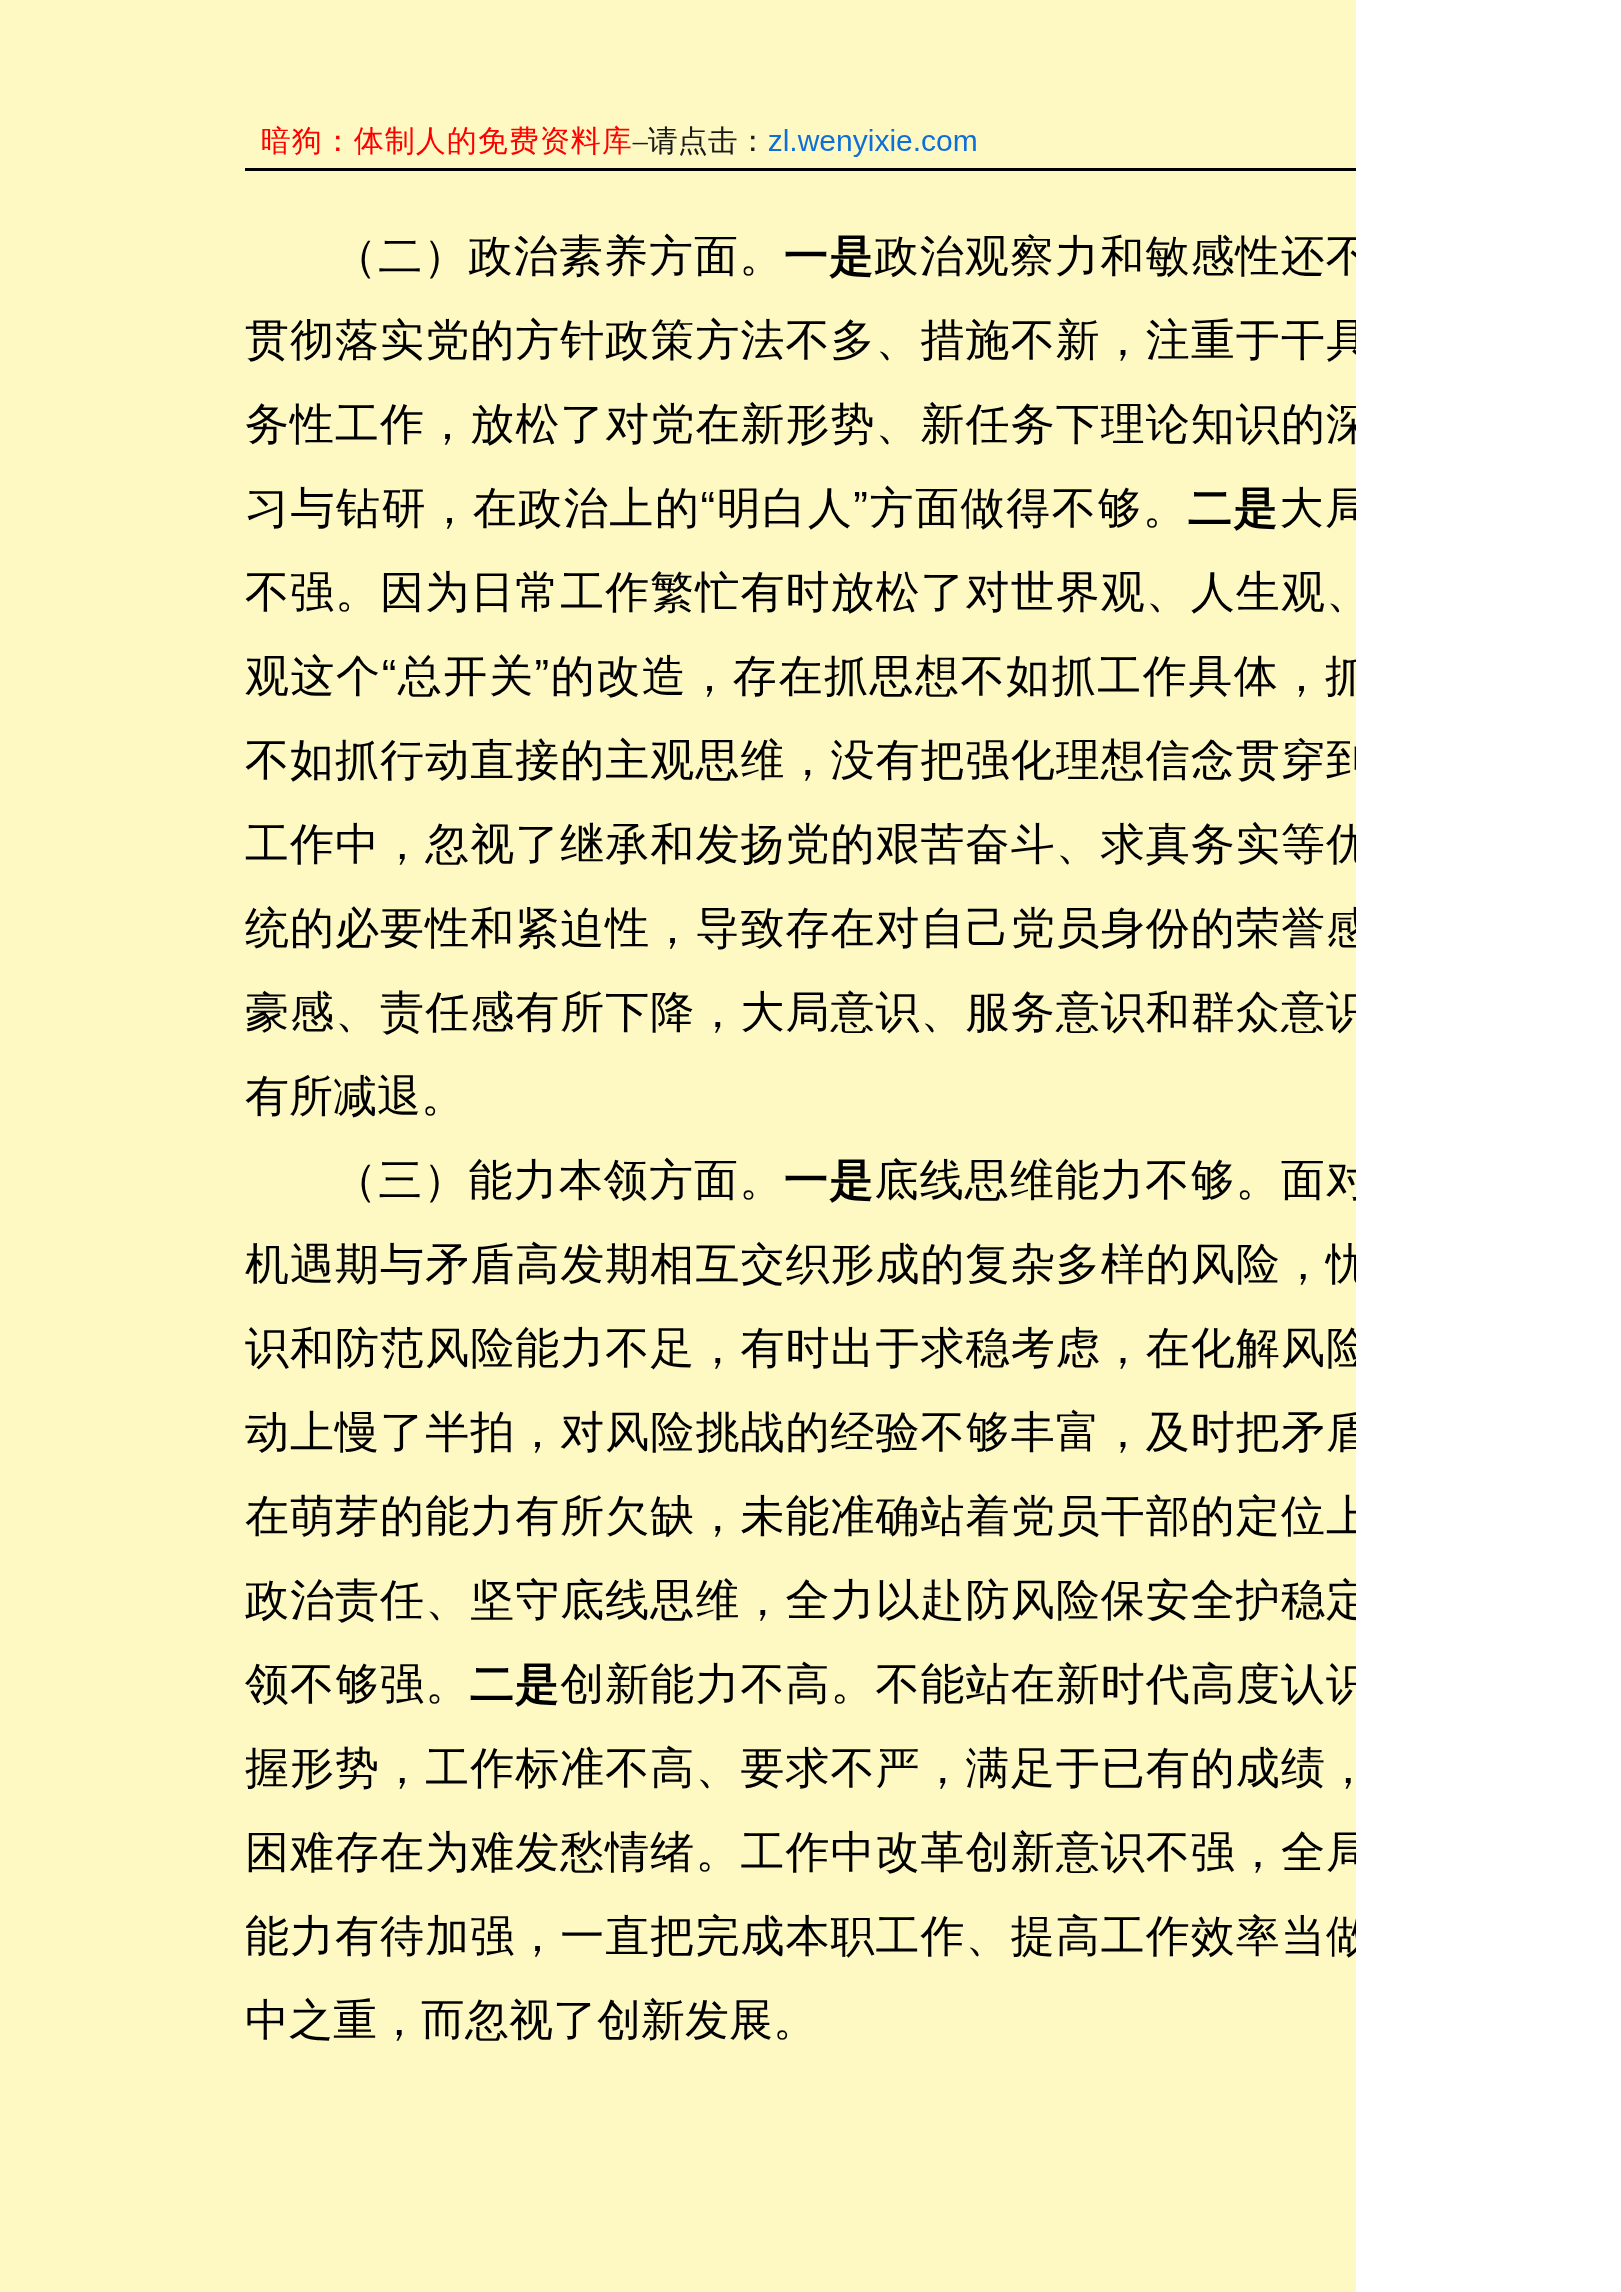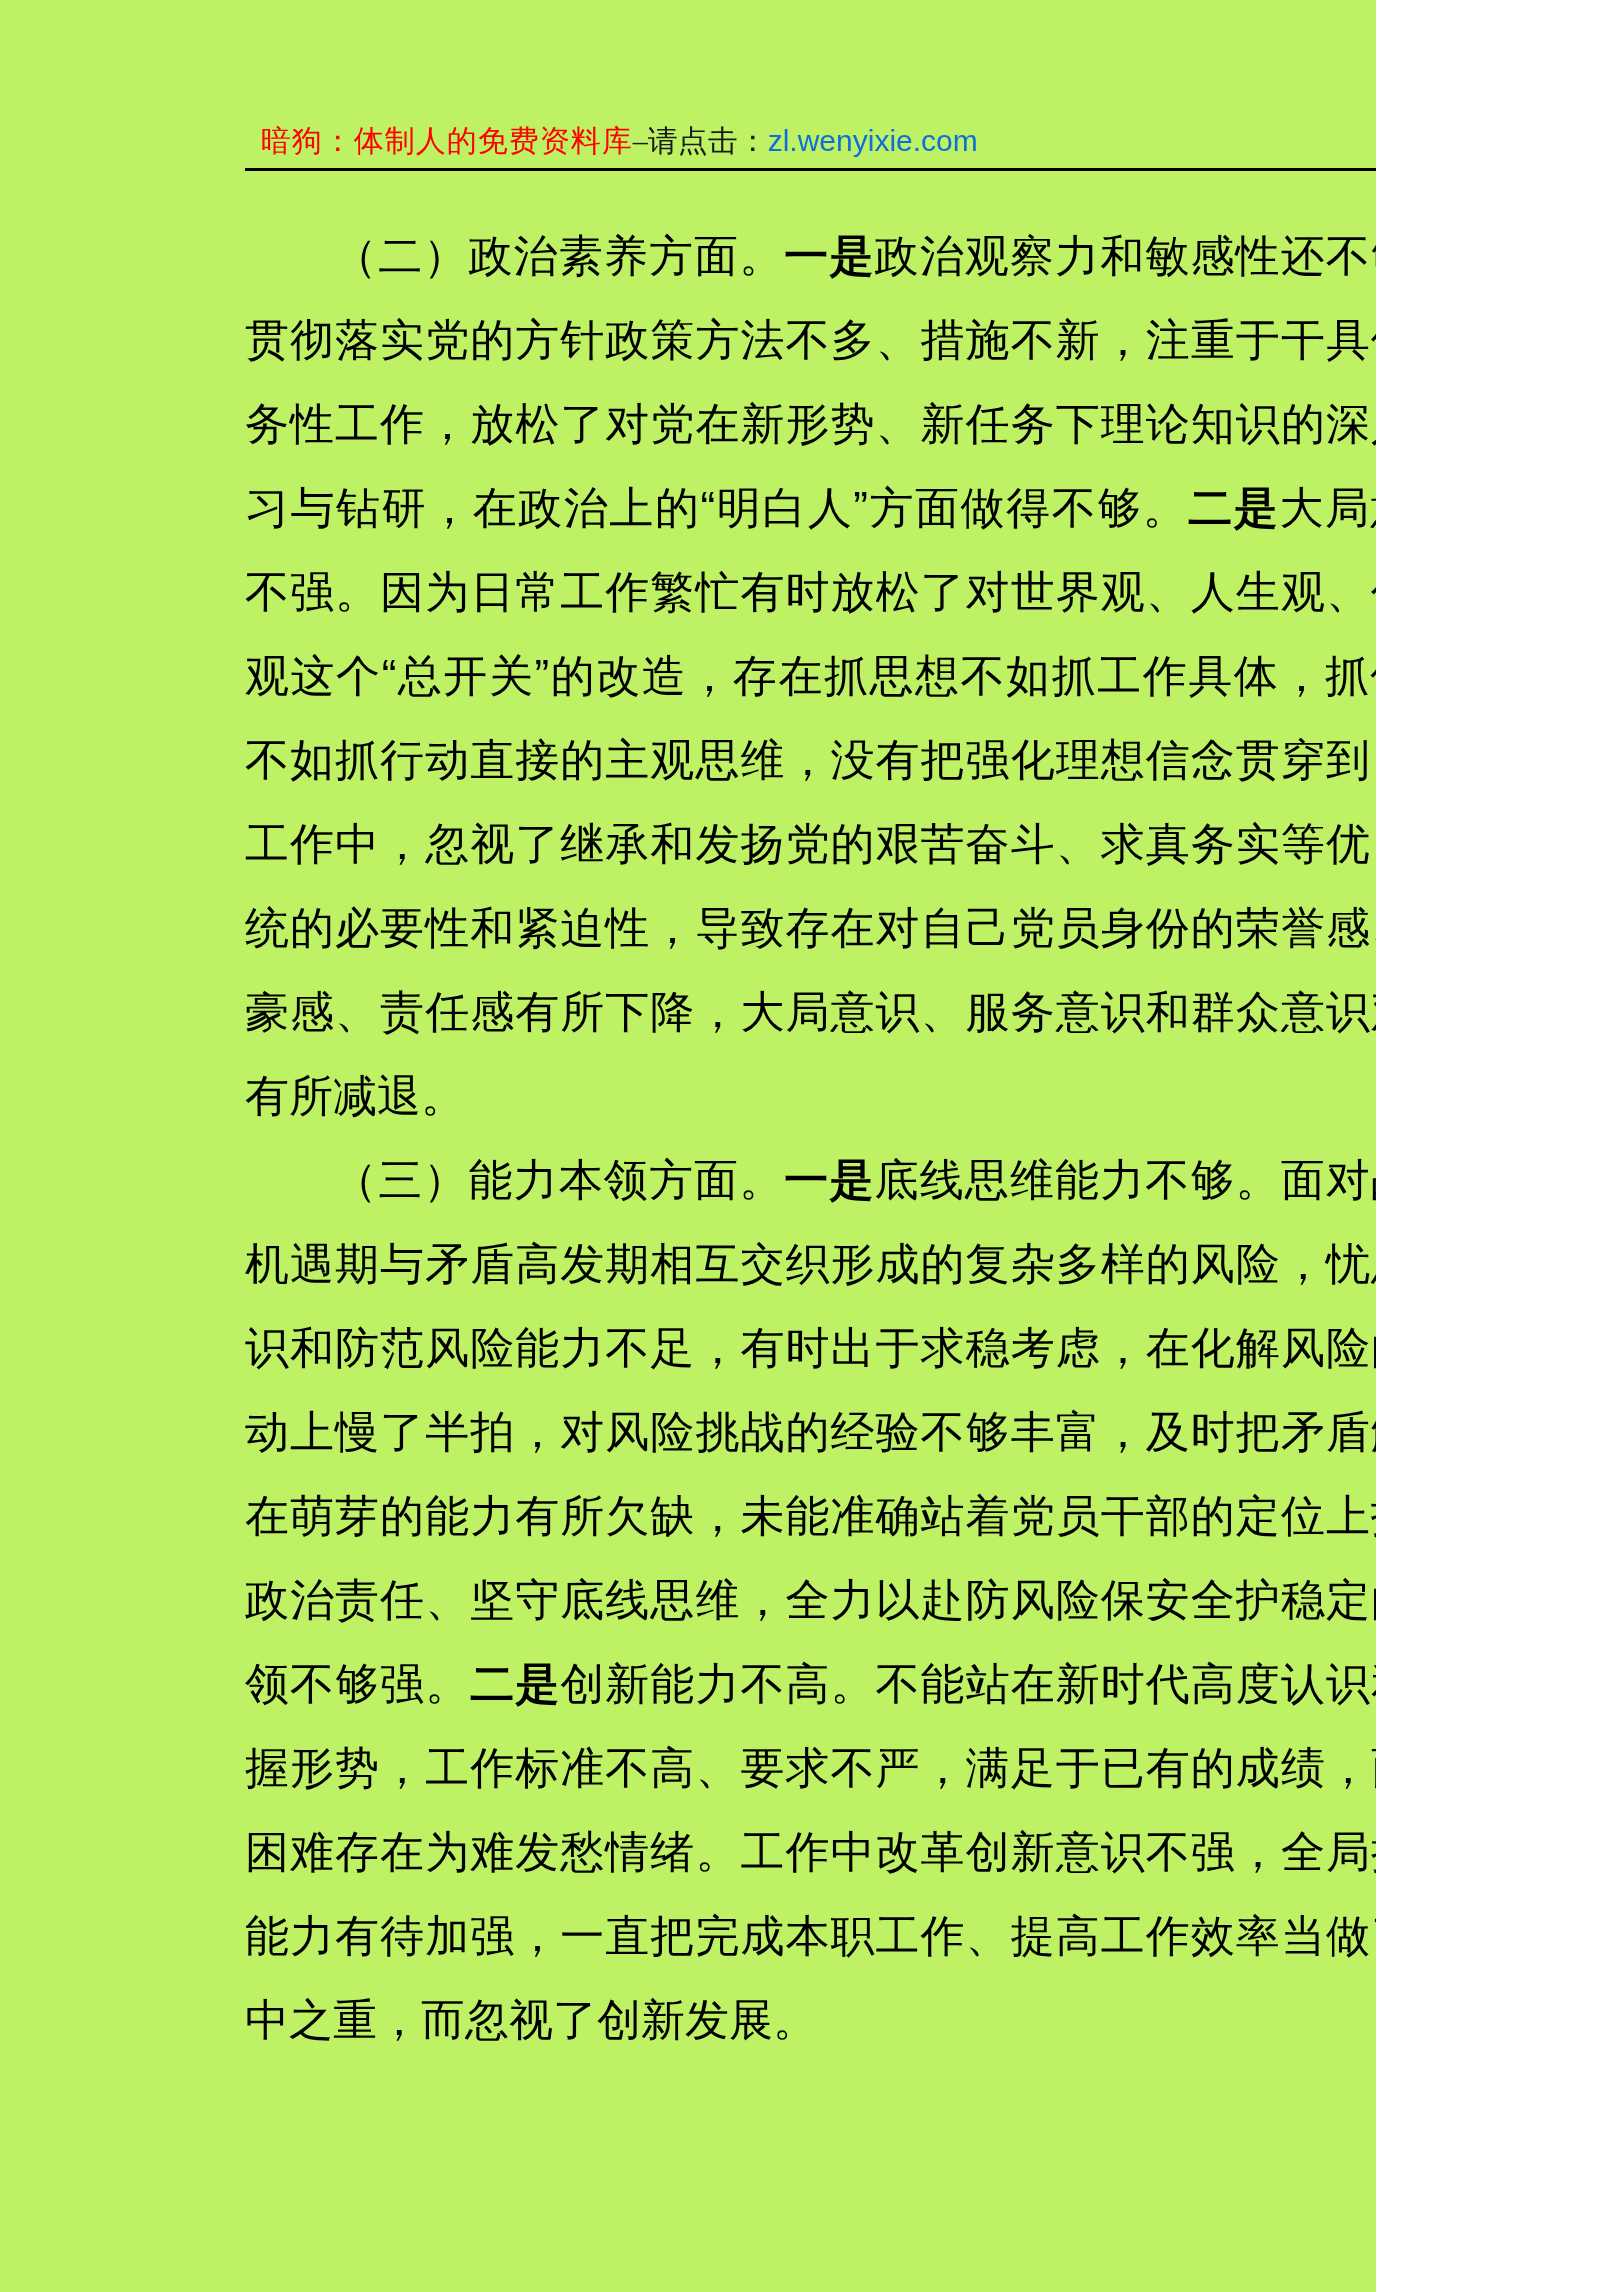--- a/index.html
+++ b/index.html
@@ -5,23 +5,22 @@
   html, body {
     margin: 0;
     padding: 0;
     background: #ffffff;
     font-family: "Liberation Sans", "DejaVu Sans", sans-serif;
   }
   .page {
     position: relative;
     width: 1356px;
     height: 2293px;
-    background: #bef264;
+    background: #fef9c3;
     overflow: hidden;
-    padding-left: 20px;
   }
   .header {
     position: absolute;
     top: 106px;
     left: 245px;
     width: 1147px;
     padding: 0 0 5.9px 15.7px;
     box-sizing: border-box;
     border-bottom: 3.9px solid #000000;
     font-size: 30px;

